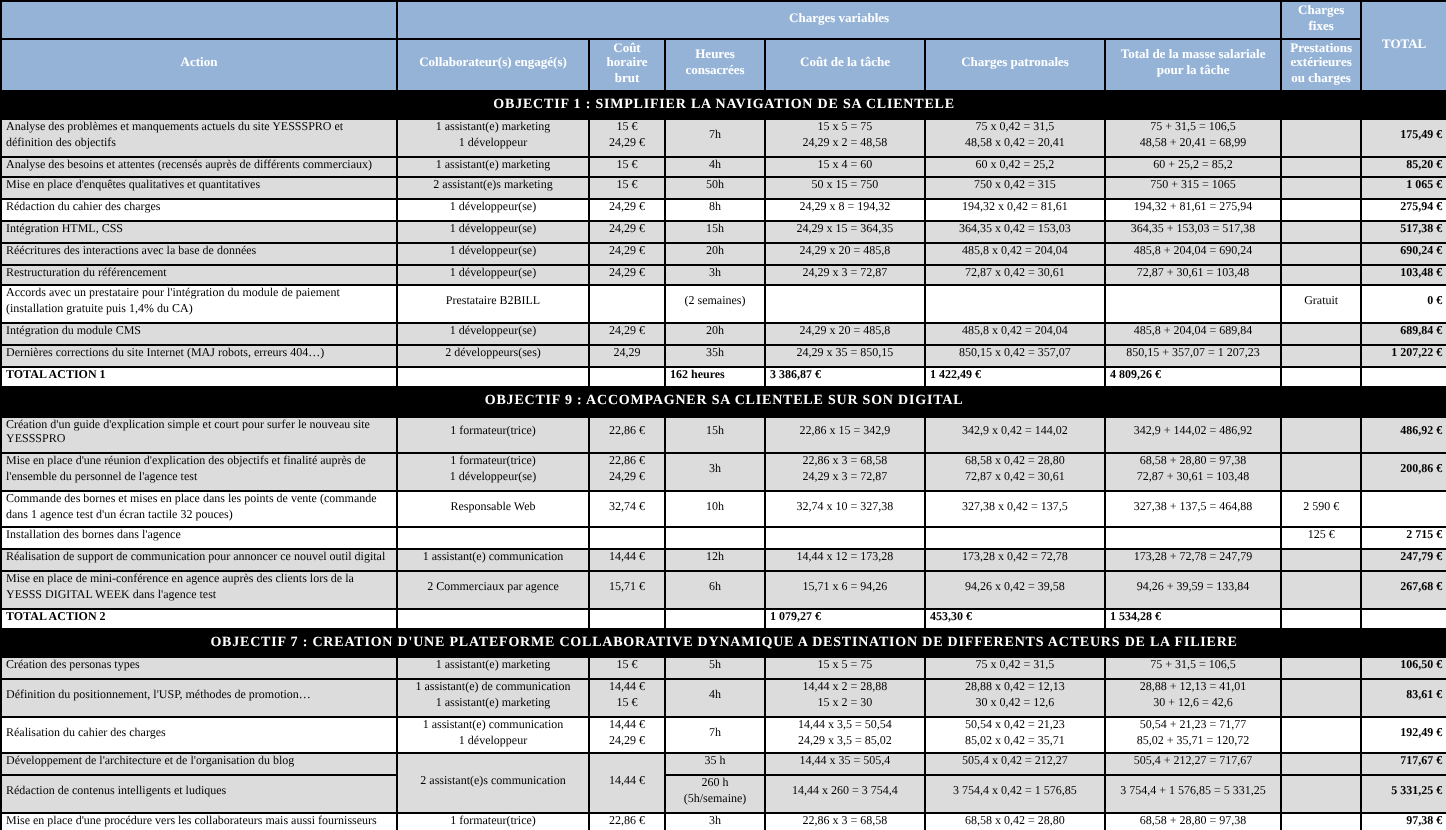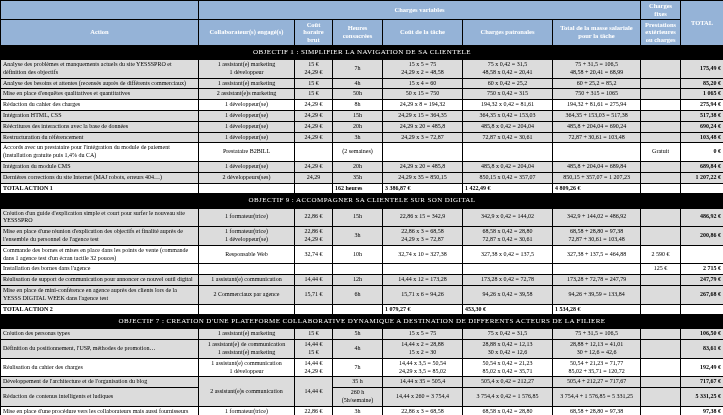--- a/index.html
+++ b/index.html
@@ -5,21 +5,21 @@
   html,body{margin:0;padding:0;background:#fff;width:723px;height:415px;overflow:hidden;}
   body{font-family:"Liberation Serif","DejaVu Serif",serif;color:#000;}
   table{border-collapse:collapse;table-layout:fixed;width:723px;}
   th,td{border:1px solid #000;overflow:hidden;vertical-align:middle;}
   thead th{background:var(--header-bg,#95b3d7);color:#fff;font-weight:bold;font-size:6.5px;text-align:center;padding:1px 2px;line-height:1.2;}
   tbody td{font-size:6px;padding:1px 2px;line-height:1.3;}
   td.act{text-align:left;}
   td.c{text-align:center;}
   td.num{text-align:right;font-weight:bold;}
   .shade{background:var(--row-shade,#dcdcdc);}
-  tr.section td{background:var(--section-bg,#000);color:#fff;font-weight:normal;text-align:center;font-size:7px;letter-spacing:.4px;padding:2px 2px;border:1px solid #000;margin-top:28px;}
+  tr.section td{background:var(--section-bg,#000);color:#fff;font-weight:bold;text-align:center;font-size:7px;letter-spacing:.4px;padding:2px 2px;border:1px solid #000;margin-top:28px;}
   tr.total-row td{font-weight:bold;background:#fff;}
   tr.total-row td.b{text-align:left;}
   td.grand{background:var(--highlight,#ff0000);color:#fff;font-weight:bold;text-align:right;}
   td div{white-space:nowrap;}
 </style>
 </head>
 <body>
 
 <table>
   <colgroup>

